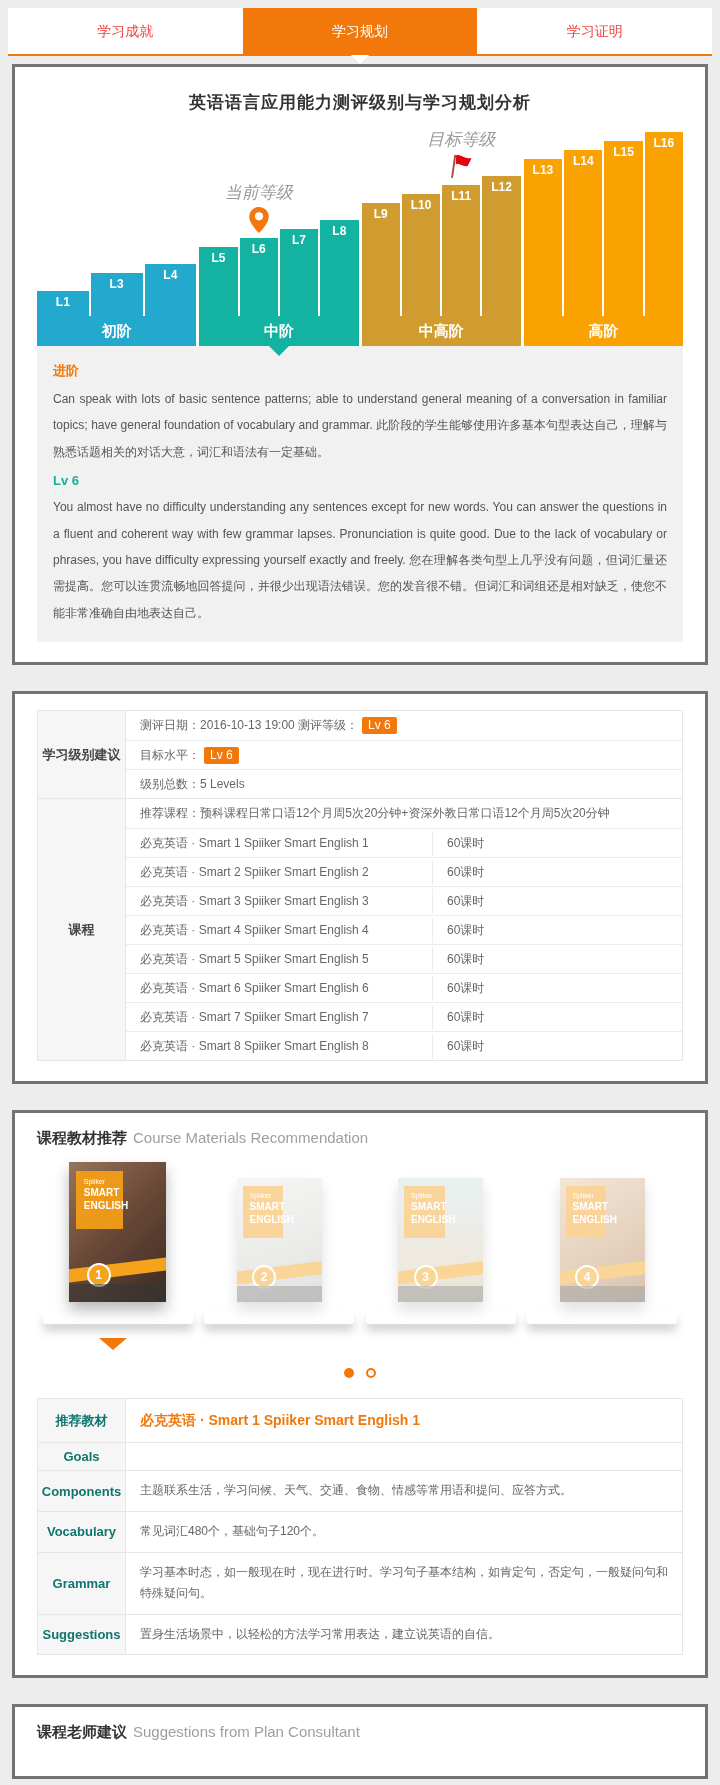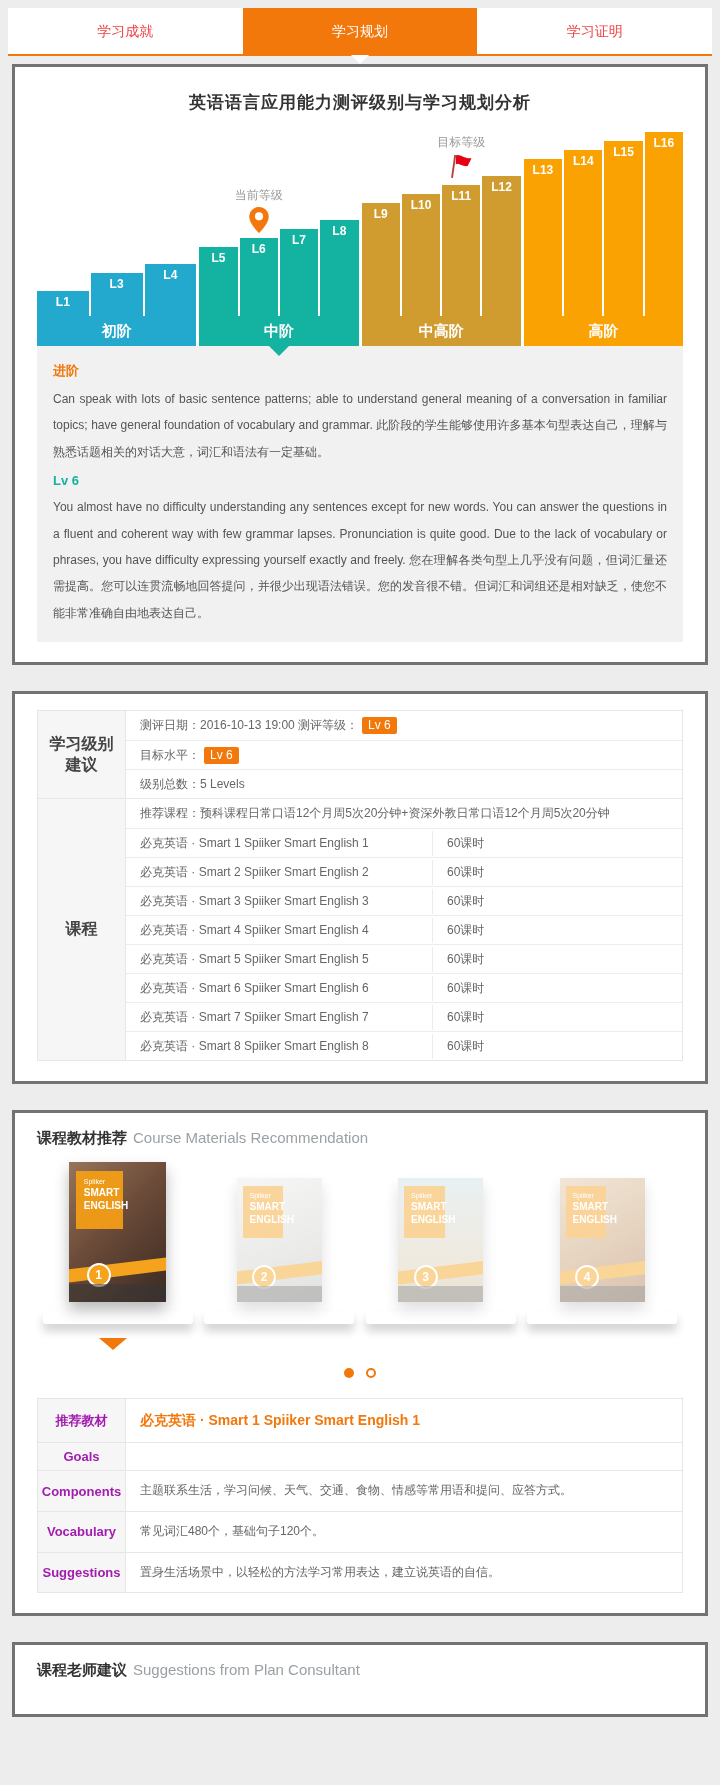--- a/index.html
+++ b/index.html
@@ -99,21 +99,21 @@
   .marker {
     position: absolute;
     left: 50%;
     transform: translateX(-50%);
     display: flex;
     flex-direction: column;
     align-items: center;
     width: 80px;
     z-index: 2;
   }
-  .marker-label { font-size: 12px; color: #999; margin-bottom: 3px; white-space: nowrap; }
+  .marker-label { font-size: 17px; color: #999; margin-bottom: 3px; white-space: nowrap; font-style: italic; }
   .marker svg { display: block; }
 
   
   .infobox {
     background: #f1f1f2;
     margin-top: 0;
     padding: 16px 16px 16px 16px;
   }
   .stage-heading { color: #f2780c; font-size: 13px; font-weight: bold; margin-bottom: 6px; }
   .level-heading { color: #14b2a0; font-size: 13px; font-weight: bold; margin: 8px 0 6px 0; }
@@ -125,21 +125,21 @@
     font-size: 12px;
     color: #666;
   }
   .prow { display: flex; border-top: 1px solid #e6e6e6; }
   .prow:first-child { border-top: none; }
   .plabel {
     width: 88px;
     background: #f6f6f7;
     border-right: 1px solid #e6e6e6;
     display: flex; align-items: center; justify-content: center;
-    color: #444; font-weight: bold; font-size: 16px;
+    color: #444; font-weight: bold; font-size: 13px;
     text-align: center; padding: 4px;
     flex-shrink: 0;
   }
   .pcontent { flex: 1; display: flex; flex-direction: column; }
   .psub {
     border-top: 1px solid #ececec;
     min-height: 29px;
     display: flex; align-items: center;
     padding: 4px 14px;
     gap: 1px;
@@ -227,21 +227,21 @@
 
   
   .mtable { border: 1px solid #e6e6e6; margin-top: 16px; font-size: 12px; }
   .mrow { display: flex; border-top: 1px solid #e6e6e6; }
   .mrow:first-child { border-top: none; }
   .mlabel {
     width: 88px; flex-shrink: 0;
     background: #f6f6f7;
     border-right: 1px solid #e6e6e6;
     display: flex; align-items: center; justify-content: center;
-    color: #a21caf; font-weight: bold; font-size: 13px;
+    color: #0f766e; font-weight: bold; font-size: 13px;
     text-align: right; padding: 6px 4px;
   }
   .mvalue {
     flex: 1;
     padding: 9px 14px;
     color: #666;
     line-height: 1.8;
     display: flex; align-items: center;
     text-align: justify;
   }
@@ -521,20 +521,24 @@
         </div>
         <div class="mrow">
           <div class="mlabel">Components</div>
           <div class="mvalue">主题联系生活，学习问候、天气、交通、食物、情感等常用语和提问、应答方式。</div>
         </div>
         <div class="mrow">
           <div class="mlabel">Vocabulary</div>
           <div class="mvalue">常见词汇480个，基础句子120个。</div>
         </div>
         <div class="mrow">
+          <div class="mlabel">Grammar</div>
+          <div class="mvalue">学习基本时态，如一般现在时，现在进行时。学习句子基本结构，如肯定句，否定句，一般疑问句和特殊疑问句。</div>
+        </div>
+        <div class="mrow">
           <div class="mlabel">Suggestions</div>
           <div class="mvalue">置身生活场景中，以轻松的方法学习常用表达，建立说英语的自信。</div>
         </div>
       </div>
   </div>
 
   <div class="card">
     <div class="sec-head">
       <b>课程老师建议</b><span>Suggestions from Plan Consultant</span>
     </div>

